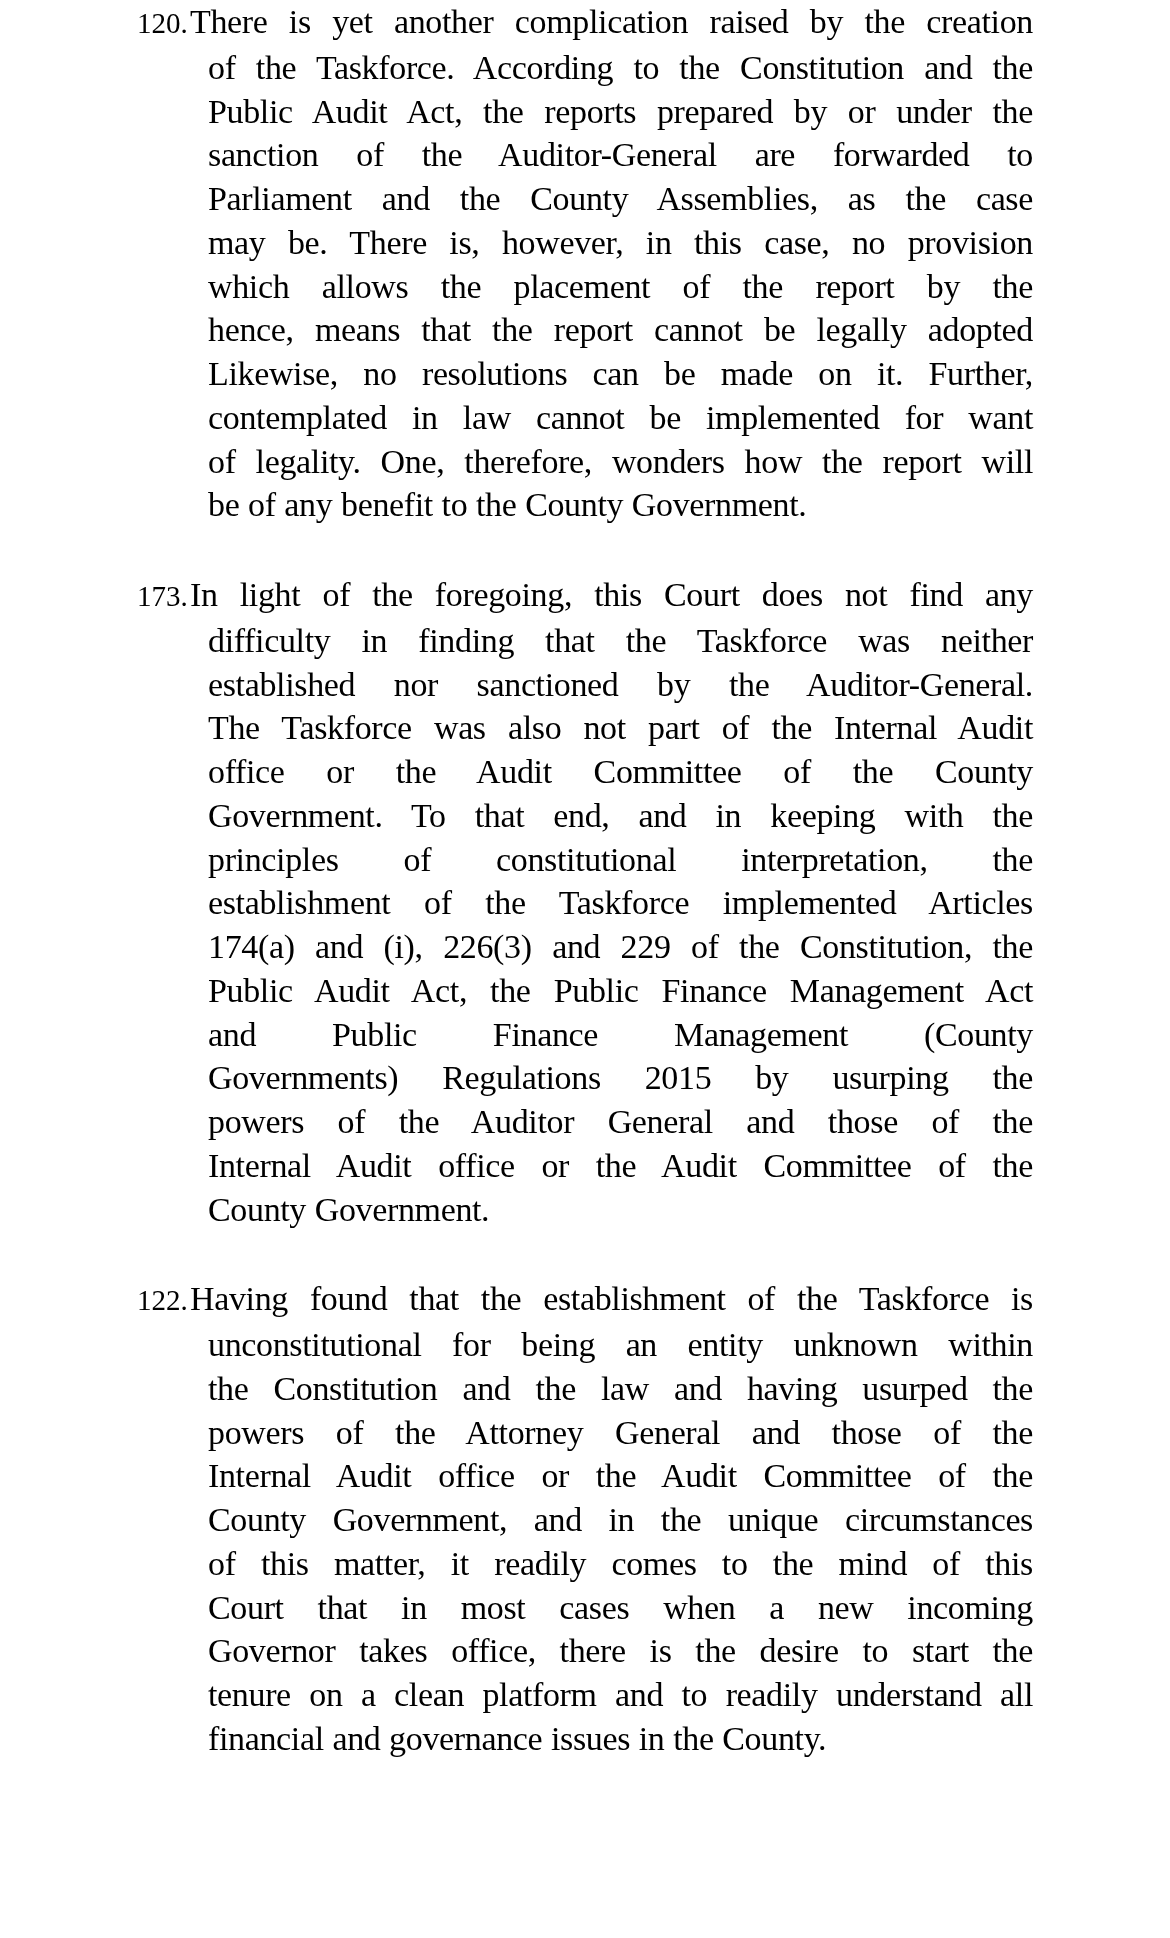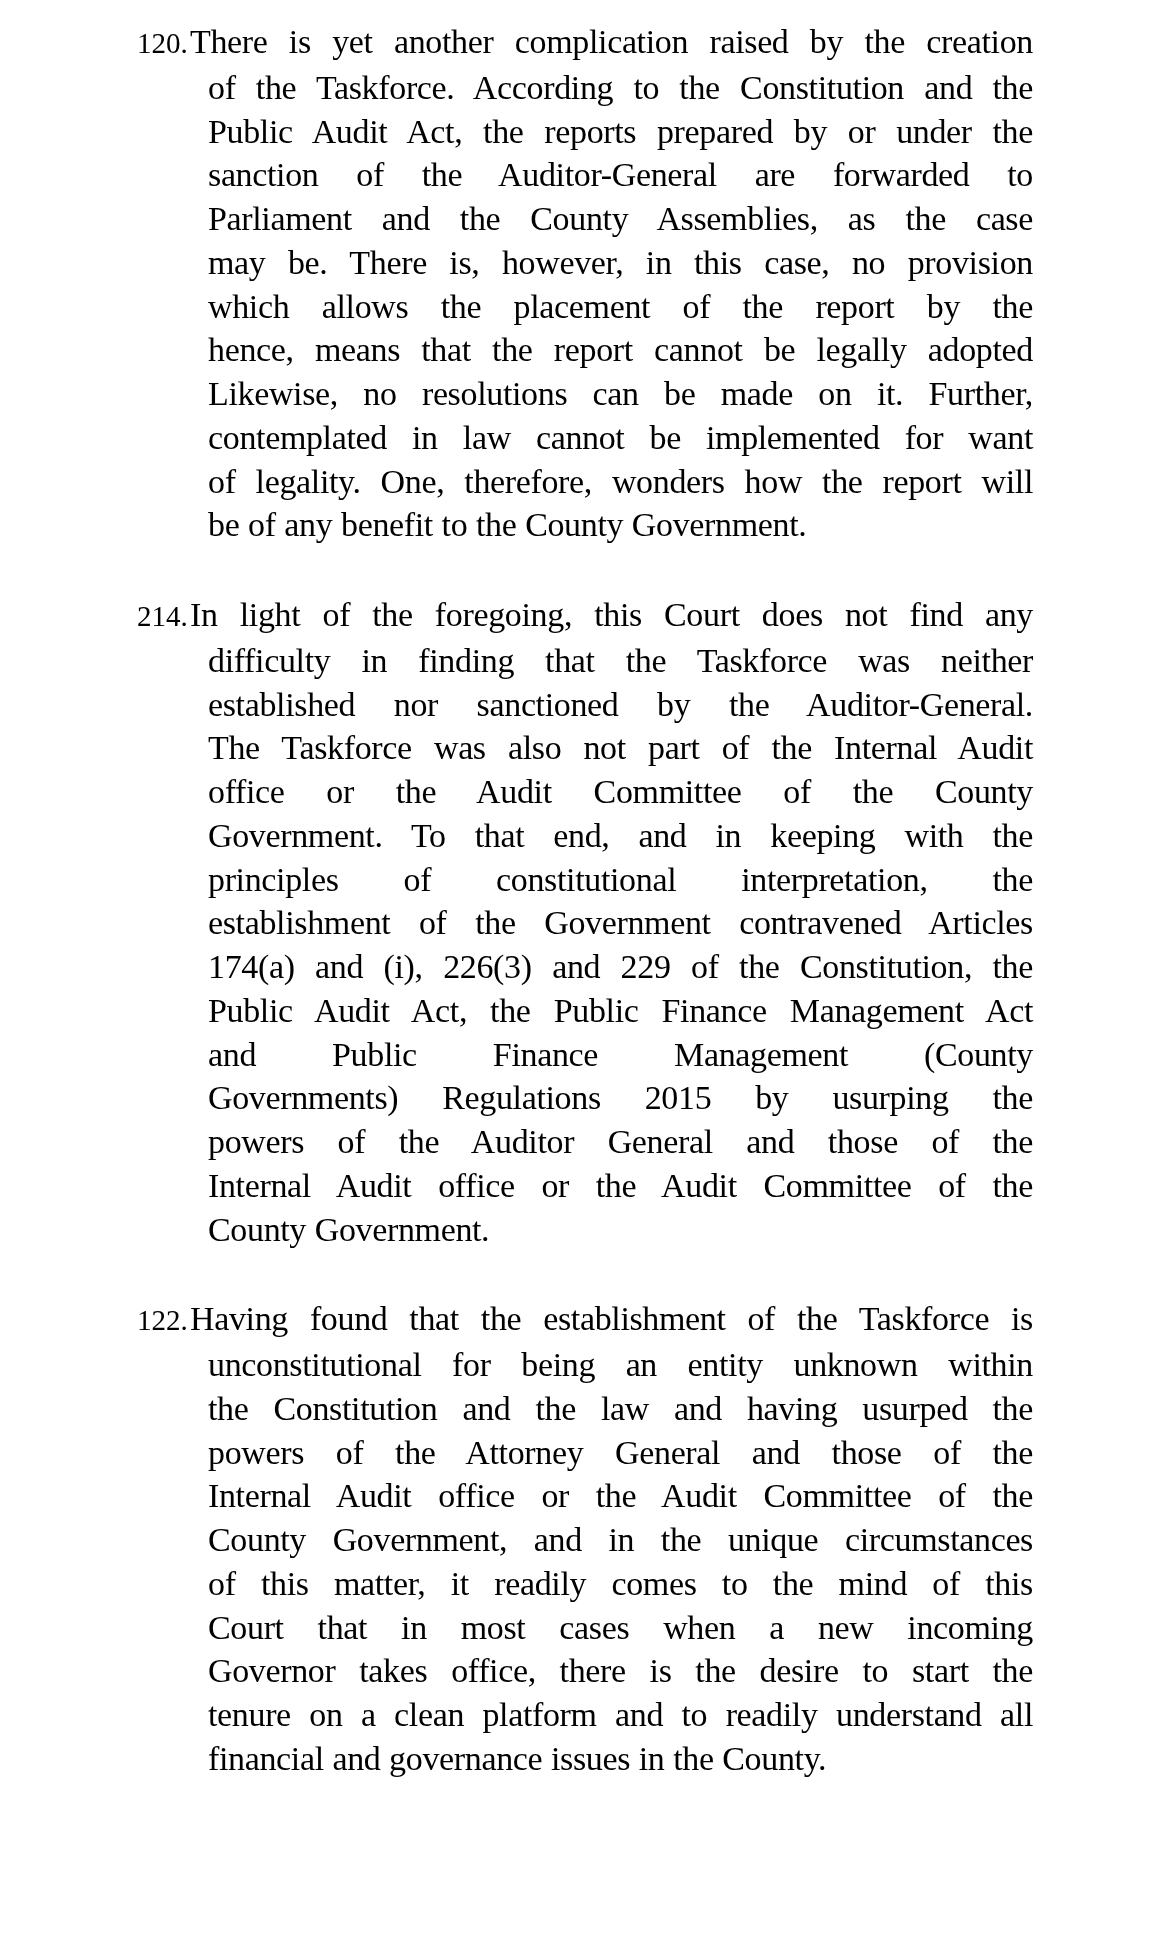--- a/index.html
+++ b/index.html
@@ -11,21 +11,20 @@
     font-family: "Liberation Serif", "DejaVu Serif", serif;
     overflow: hidden;
   }
   .page {
     position: relative;
     width: 1170px;
     height: 1938px;
     background: #ffffff;
   }
   .doc {
-    padding-top: 20px;
   }
   .para {
     margin-left: 208px;
     width: 825px;
     font-size: 34px;
     line-height: 43.75px;
     letter-spacing: -0.35px;
     word-spacing: 0.5px;
   }
   .para + .para { margin-top: 46px; }
@@ -57,28 +56,28 @@
         <div class="line">Parliament and the County Assemblies, as the case</div>
         <div class="line">may be. There is, however, in this case, no provision</div>
         <div class="line">which allows the placement of the report by the</div>
         <div class="line">hence, means that the report cannot be legally adopted</div>
         <div class="line">Likewise, no resolutions can be made on it. Further,</div>
         <div class="line">contemplated in law cannot be implemented for want</div>
         <div class="line">of legality. One, therefore, wonders how the report will</div>
         <div class="line last">be of any benefit to the County Government.</div>
       </section>
       <section class="para">
-        <div class="line first"><span class="num">214.</span><span>In light of the foregoing, this Court does not find any</span></div>
+        <div class="line first"><span class="num">173.</span><span>In light of the foregoing, this Court does not find any</span></div>
         <div class="line">difficulty in finding that the Taskforce was neither</div>
         <div class="line">established nor sanctioned by the Auditor-General.</div>
         <div class="line">The Taskforce was also not part of the Internal Audit</div>
         <div class="line">office or the Audit Committee of the County</div>
         <div class="line">Government. To that end, and in keeping with the</div>
         <div class="line">principles of constitutional interpretation, the</div>
-        <div class="line">establishment of the Government contravened Articles</div>
+        <div class="line">establishment of the Taskforce implemented Articles</div>
         <div class="line">174(a) and (i), 226(3) and 229 of the Constitution, the</div>
         <div class="line">Public Audit Act, the Public Finance Management Act</div>
         <div class="line">and Public Finance Management (County</div>
         <div class="line">Governments) Regulations 2015 by usurping the</div>
         <div class="line">powers of the Auditor General and those of the</div>
         <div class="line">Internal Audit office or the Audit Committee of the</div>
         <div class="line last">County Government.</div>
       </section>
       <section class="para">
         <div class="line first"><span class="num">122.</span><span>Having found that the establishment of the Taskforce is</span></div>

